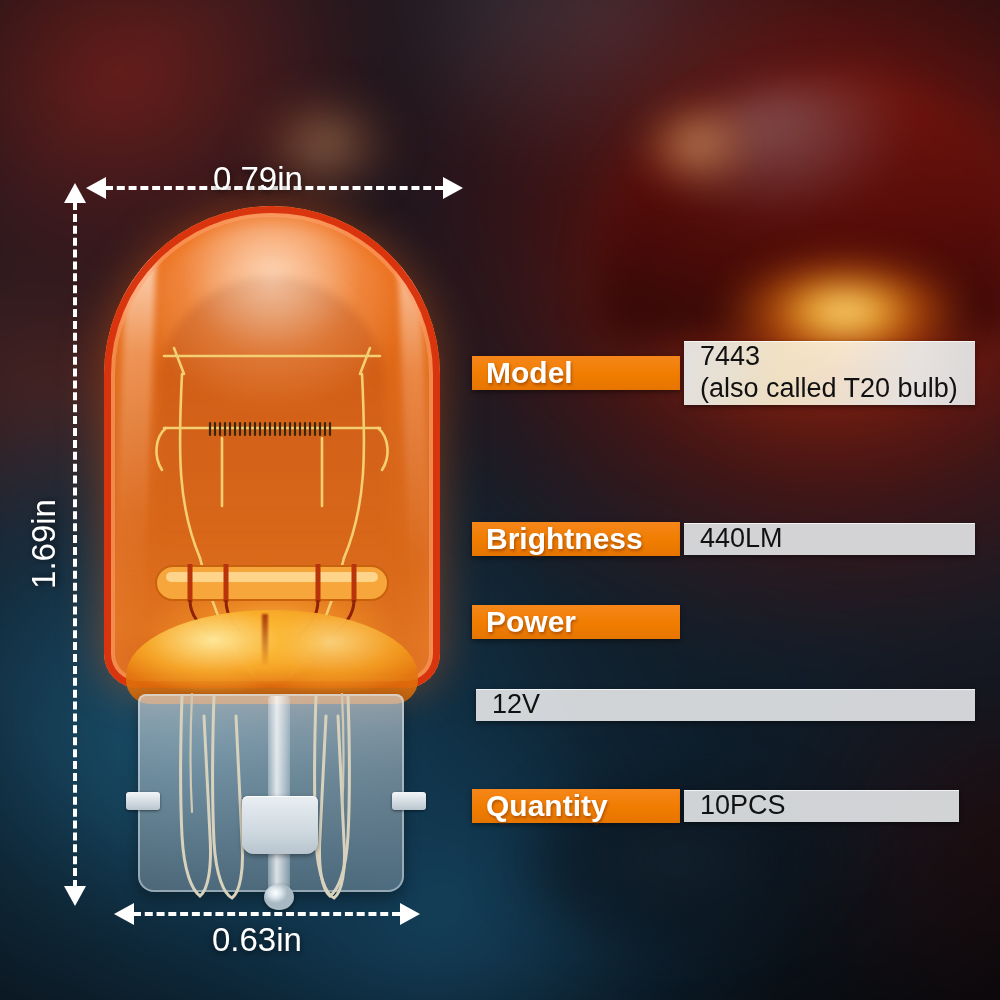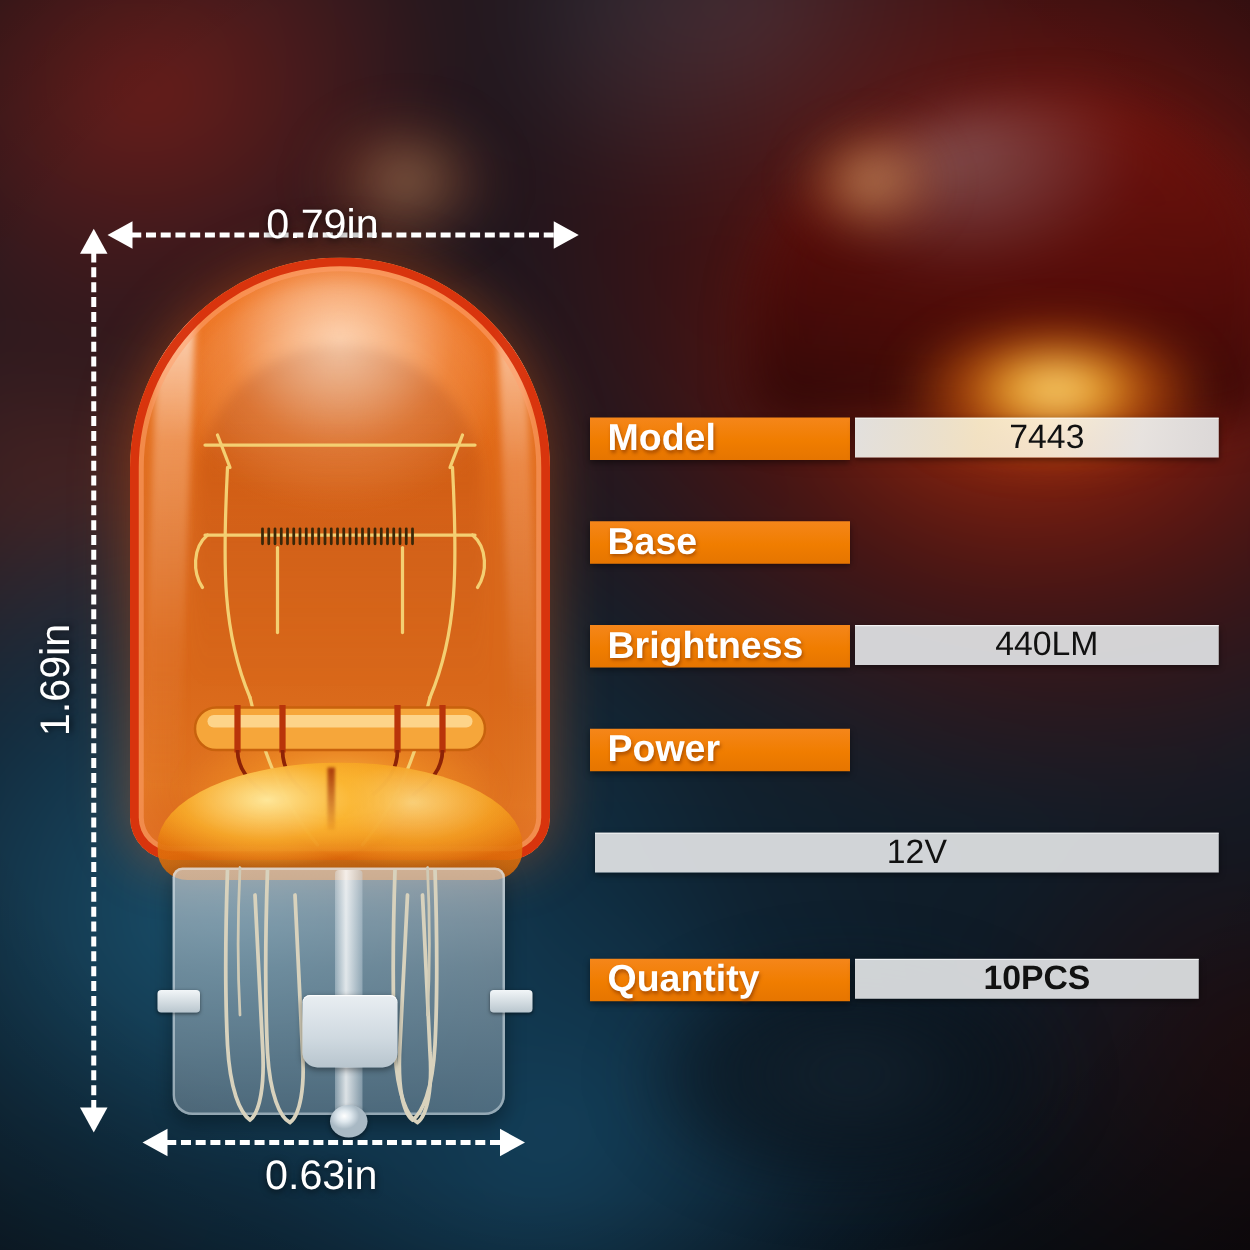--- a/index.html
+++ b/index.html
@@ -211,44 +211,44 @@
   }
   .dim-w{left:213px;top:160px;}
   .dim-b{left:212px;top:921px;}
   .dim-h{
     left:-16px;top:525px;width:120px;text-align:center;
     transform:rotate(-90deg);transform-origin:50% 50%;
   }
 
   
   .spec{position:absolute;left:472px;top:334px;width:503px;}
-  .srow{display:flex;align-items:flex-start;margin-bottom:5px;height:78px;}
+  .srow{display:flex;align-items:center;margin-bottom:5px;height:78px;}
   .srow:last-child{margin-bottom:0;margin-top:23px;}
   .skey{
     width:208px;flex:0 0 208px;
     background:linear-gradient(180deg,#f5861a 0%,#f07d00 55%,#e67500 100%);
     display:flex;align-items:center;
     padding-left:14px;box-sizing:border-box;
     font-size:30px;font-weight:bold;color:#fff;
     text-shadow:1px 2px 3px rgba(120,45,0,.55);
     box-shadow:0 2px 5px rgba(0,0,0,.45);
   }
   .sval{
     flex:1 1 auto;margin-left:4px;
     background:rgba(224,226,228,.93);
-    display:flex;justify-content:center;
+    display:flex;flex-direction:column;justify-content:center;
     padding-left:16px;box-sizing:border-box;
     font-size:27px;color:#111;line-height:1.18;
     box-shadow:0 2px 5px rgba(0,0,0,.45), inset 0 1px 0 rgba(255,255,255,.7);
   }
   .sval.translucent{
     background:linear-gradient(100deg, rgba(232,232,230,.96) 0%, rgba(252,244,214,.9) 34%, rgba(255,248,228,.88) 52%, rgba(236,236,234,.95) 78%, rgba(226,226,226,.95) 100%);
   }
   .sval span{display:block;}
-  .srow.short .sval{margin-right:16px;font-weight:bold;}
+  .srow.short .sval{margin-right:16px;}
 </style>
 </head>
 <body>
 
 <div id="stage">
 
   <div class="bg">
     <div class="bg-base"></div>
     <div class="bg-car"></div>
     <div class="bg-glow-main"></div>
@@ -367,25 +367,25 @@
     <div class="arw arw-r" style="left:400px;top:903px;"></div>
     <div class="dim-label dim-b">0.63in</div>
   </div>
 
   <div class="spec">
 
     <div class="srow">
       <div class="skey">Model</div>
       <div class="sval translucent">
         <span>7443</span>
+        <span>(also called T20 bulb)</span>
       </div>
     </div>
 
     <div class="srow">
-      <div class="skey">Base</div>
     </div>
 
     <div class="srow">
       <div class="skey">Brightness</div>
       <div class="sval">
         <span>440LM</span>
       </div>
     </div>
 
     <div class="srow">

